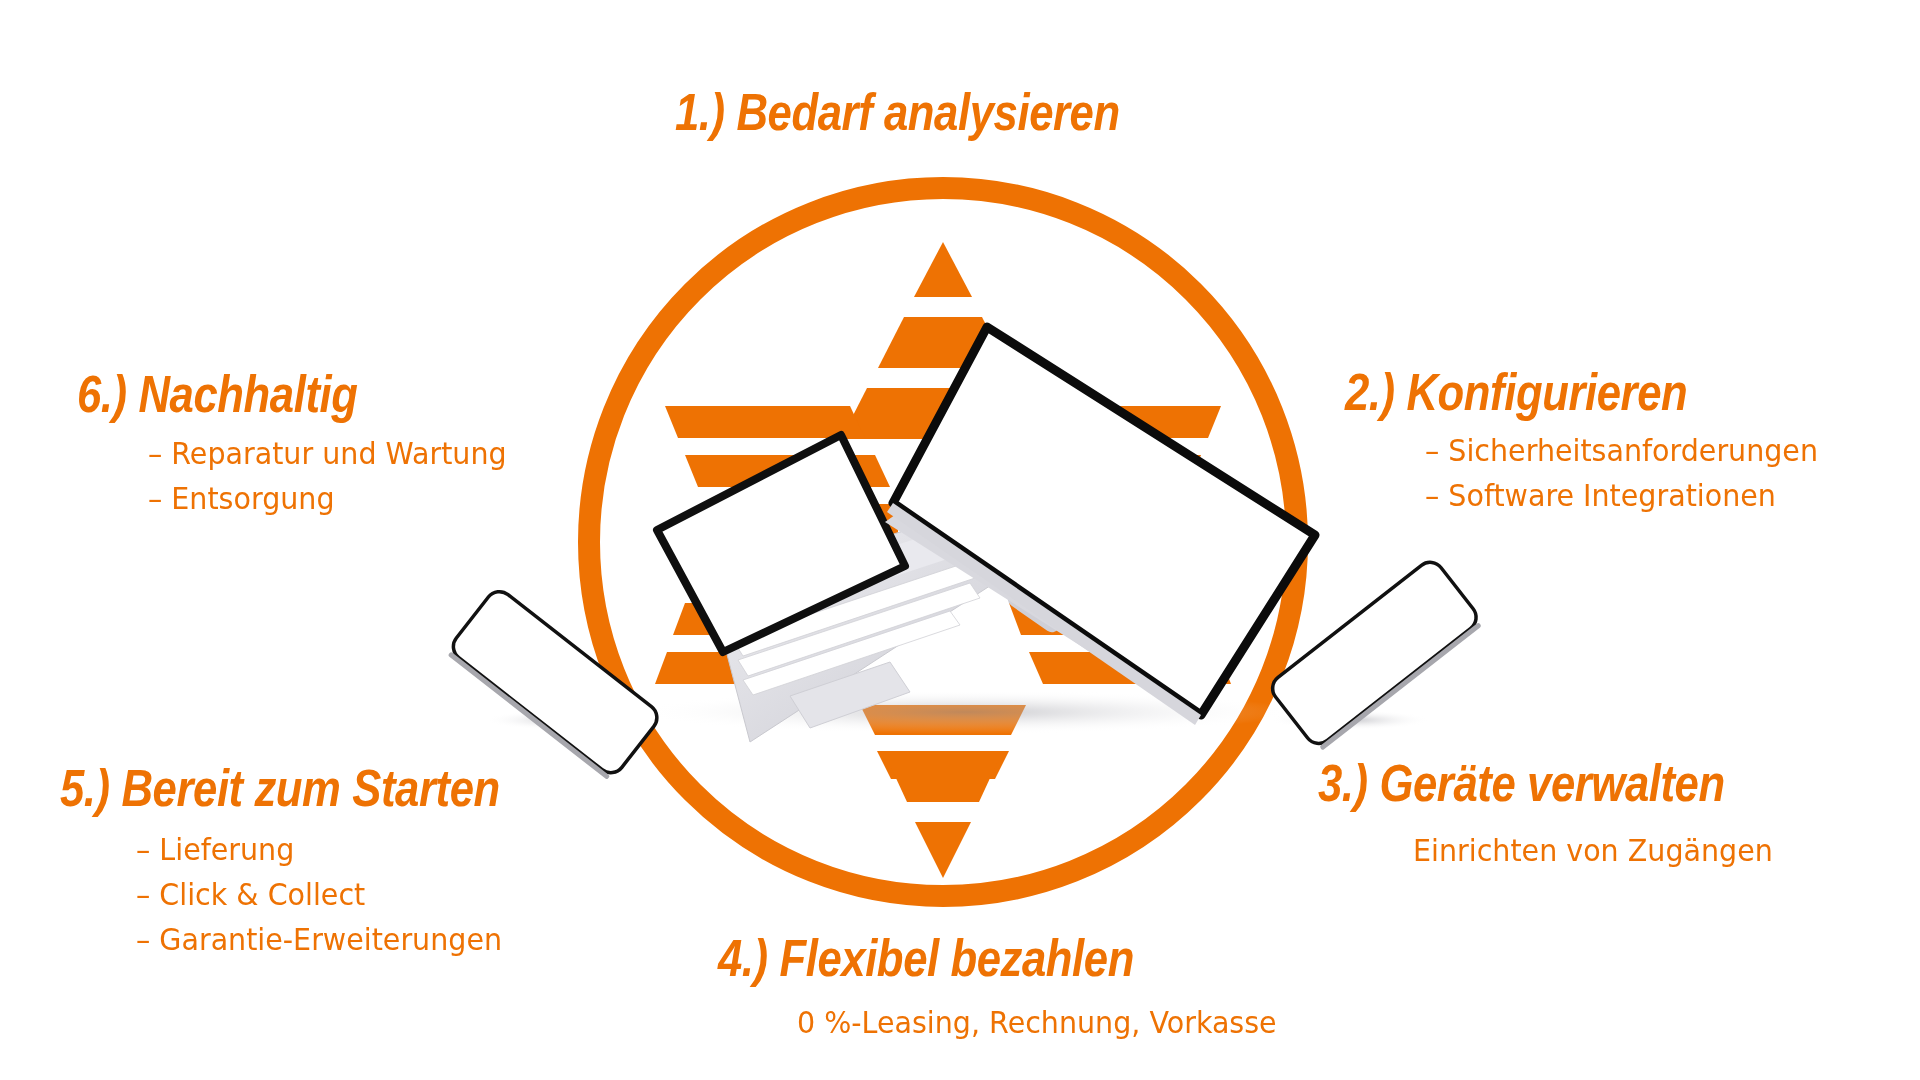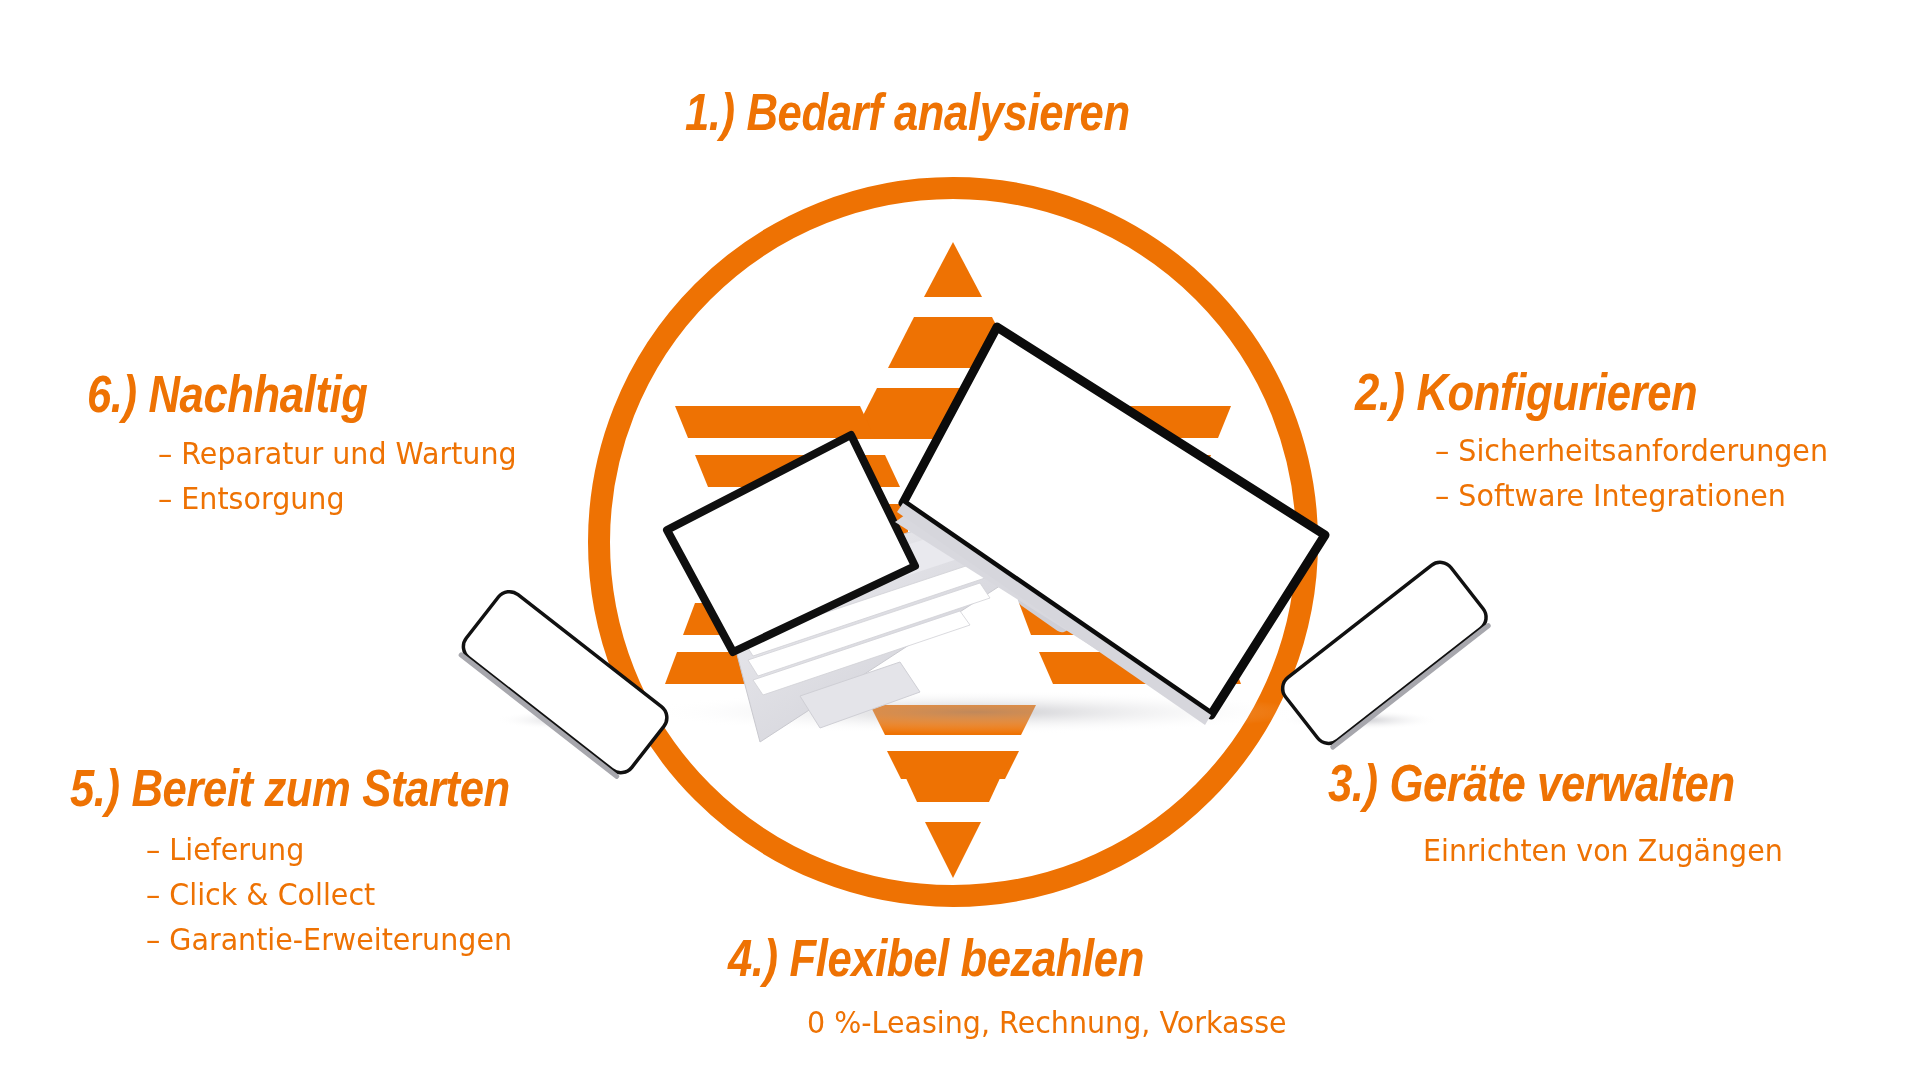--- a/index.html
+++ b/index.html
@@ -1,21 +1,21 @@
 <!DOCTYPE html>
 <html><head>
   <meta charset="utf-8">
   <style>
     html, body { margin: 0; padding: 0; }
     body {
       width: 1920px; height: 1080px; overflow: hidden;
       background: #ffffff; position: relative;
       font-family: "Liberation Sans", sans-serif;
     }
-    .stage { position: absolute; left: 15px; top: 0; width: 1856px; height: 1080px; }
+    .stage { position: absolute; left: 5px; top: 0; width: 1856px; height: 1080px; }
     .graphic { position: absolute; left: 0; top: 0; width: 1920px; height: 1080px; }
 
     .heading {
       position: absolute;
       color: #ee7203;
       font-family: "Liberation Sans", sans-serif;
       font-weight: 700;
       font-style: italic;
       font-size: 52px;
       line-height: 1;

